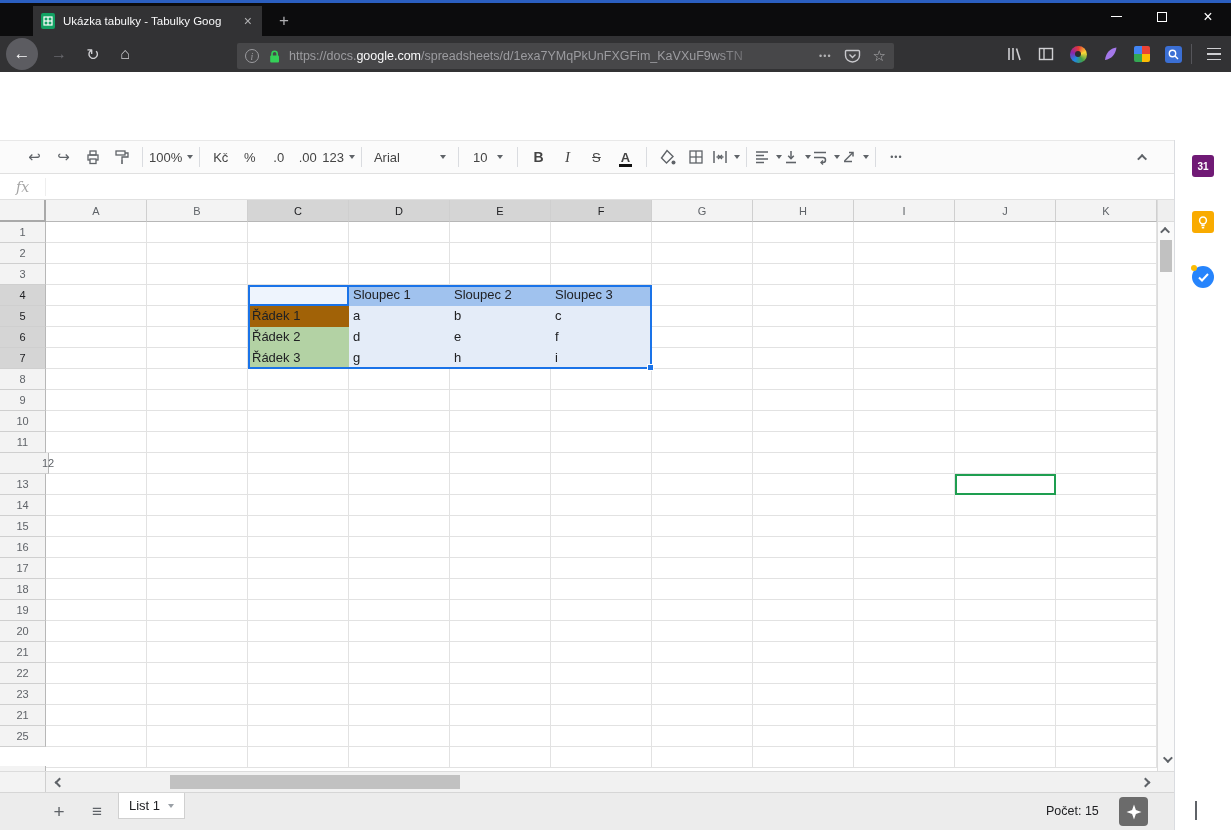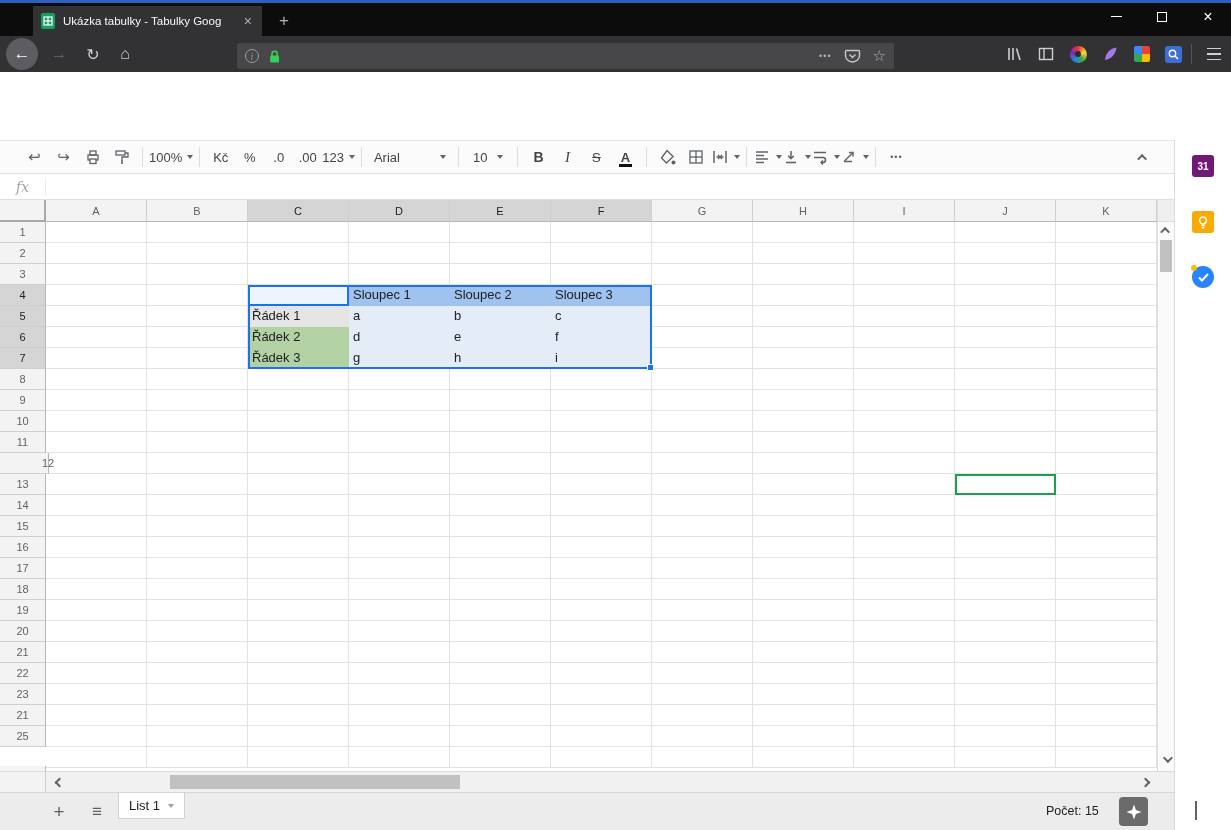--- a/index.html
+++ b/index.html
@@ -215,20 +215,21 @@
   <div class="navico" id="fwd-btn">→</div>
   <div class="navico" id="reload-btn">↻</div>
   <div class="navico" id="home-btn">⌂</div>
 
   <div id="urlbar">
     <span id="info-ico">i</span>
     <svg width="13" height="15" style="margin-left:9px">
       <path d="M4 7V4.8a2.6 2.6 0 0 1 5.2 0V7" fill="none" stroke="#34d058" stroke-width="1.6"></path>
       <rect x="2.2" y="6.5" width="8.8" height="7" rx="1" fill="#34d058"></rect>
     </svg>
+    <span id="url-text"><span class="dim">https://docs.</span><span class="dom">google.com</span><span class="dim">/spreadsheets/d/1exa7YMqPkUnFXGFim_KaVXuF9wsTN</span></span>
     <span class="urlbar-right">
       <span id="page-actions">•••</span>
       <svg width="17" height="16">
         <path d="M2.5 2.5h12a1 1 0 0 1 1 1v4a7 6.5 0 0 1-14 0v-4a1 1 0 0 1 1-1z" fill="none" stroke="#c8c8cc" stroke-width="1.4"></path>
         <path d="M5.5 6.5l3 3 3-3" fill="none" stroke="#c8c8cc" stroke-width="1.4"></path>
       </svg>
       <span id="bookmark-star">☆</span>
     </span>
   </div>
 
@@ -471,21 +472,21 @@
         <div class="row-h" style="top: 463px; height: 21px;">22</div>
         <div class="row-h" style="top: 484px; height: 21px;">23</div>
         <div class="row-h" style="top: 505px; height: 21px;">21</div>
         <div class="row-h" style="top: 526px; height: 21px;">25</div>
         <div class="row-h" style="top: 566px; height: 21px;">26</div>
       </div>
     <div id="tablecells">
         <div class="tcell" style="left: 349px; top: 85px; width: 101px; background: rgb(160, 194, 238);">Sloupec 1</div>
         <div class="tcell" style="left: 450px; top: 85px; width: 101px; background: rgb(160, 194, 238);">Sloupec 2</div>
         <div class="tcell" style="left: 551px; top: 85px; width: 101px; background: rgb(160, 194, 238);">Sloupec 3</div>
-        <div class="tcell" style="left: 248px; top: 106px; width: 102px; background: #e5e5e5;">Řádek 1</div>
+        <div class="tcell" style="left: 248px; top: 106px; width: 102px; background: #a16207;">Řádek 1</div>
         <div class="tcell" style="left: 349px; top: 106px; width: 101px; background: rgb(228, 236, 248);">a</div>
         <div class="tcell" style="left: 450px; top: 106px; width: 101px; background: rgb(228, 236, 248);">b</div>
         <div class="tcell" style="left: 551px; top: 106px; width: 101px; background: rgb(228, 236, 248);">c</div>
         <div class="tcell" style="left: 248px; top: 127px; width: 101px; background: rgb(179, 210, 164);">Řádek 2</div>
         <div class="tcell" style="left: 349px; top: 127px; width: 101px; background: rgb(228, 236, 248);">d</div>
         <div class="tcell" style="left: 450px; top: 127px; width: 101px; background: rgb(228, 236, 248);">e</div>
         <div class="tcell" style="left: 551px; top: 127px; width: 101px; background: rgb(228, 236, 248);">f</div>
         <div class="tcell" style="left: 248px; top: 148px; width: 101px; background: rgb(179, 210, 164);">Řádek 3</div>
         <div class="tcell" style="left: 349px; top: 148px; width: 101px; background: rgb(228, 236, 248);">g</div>
         <div class="tcell" style="left: 450px; top: 148px; width: 101px; background: rgb(228, 236, 248);">h</div>

